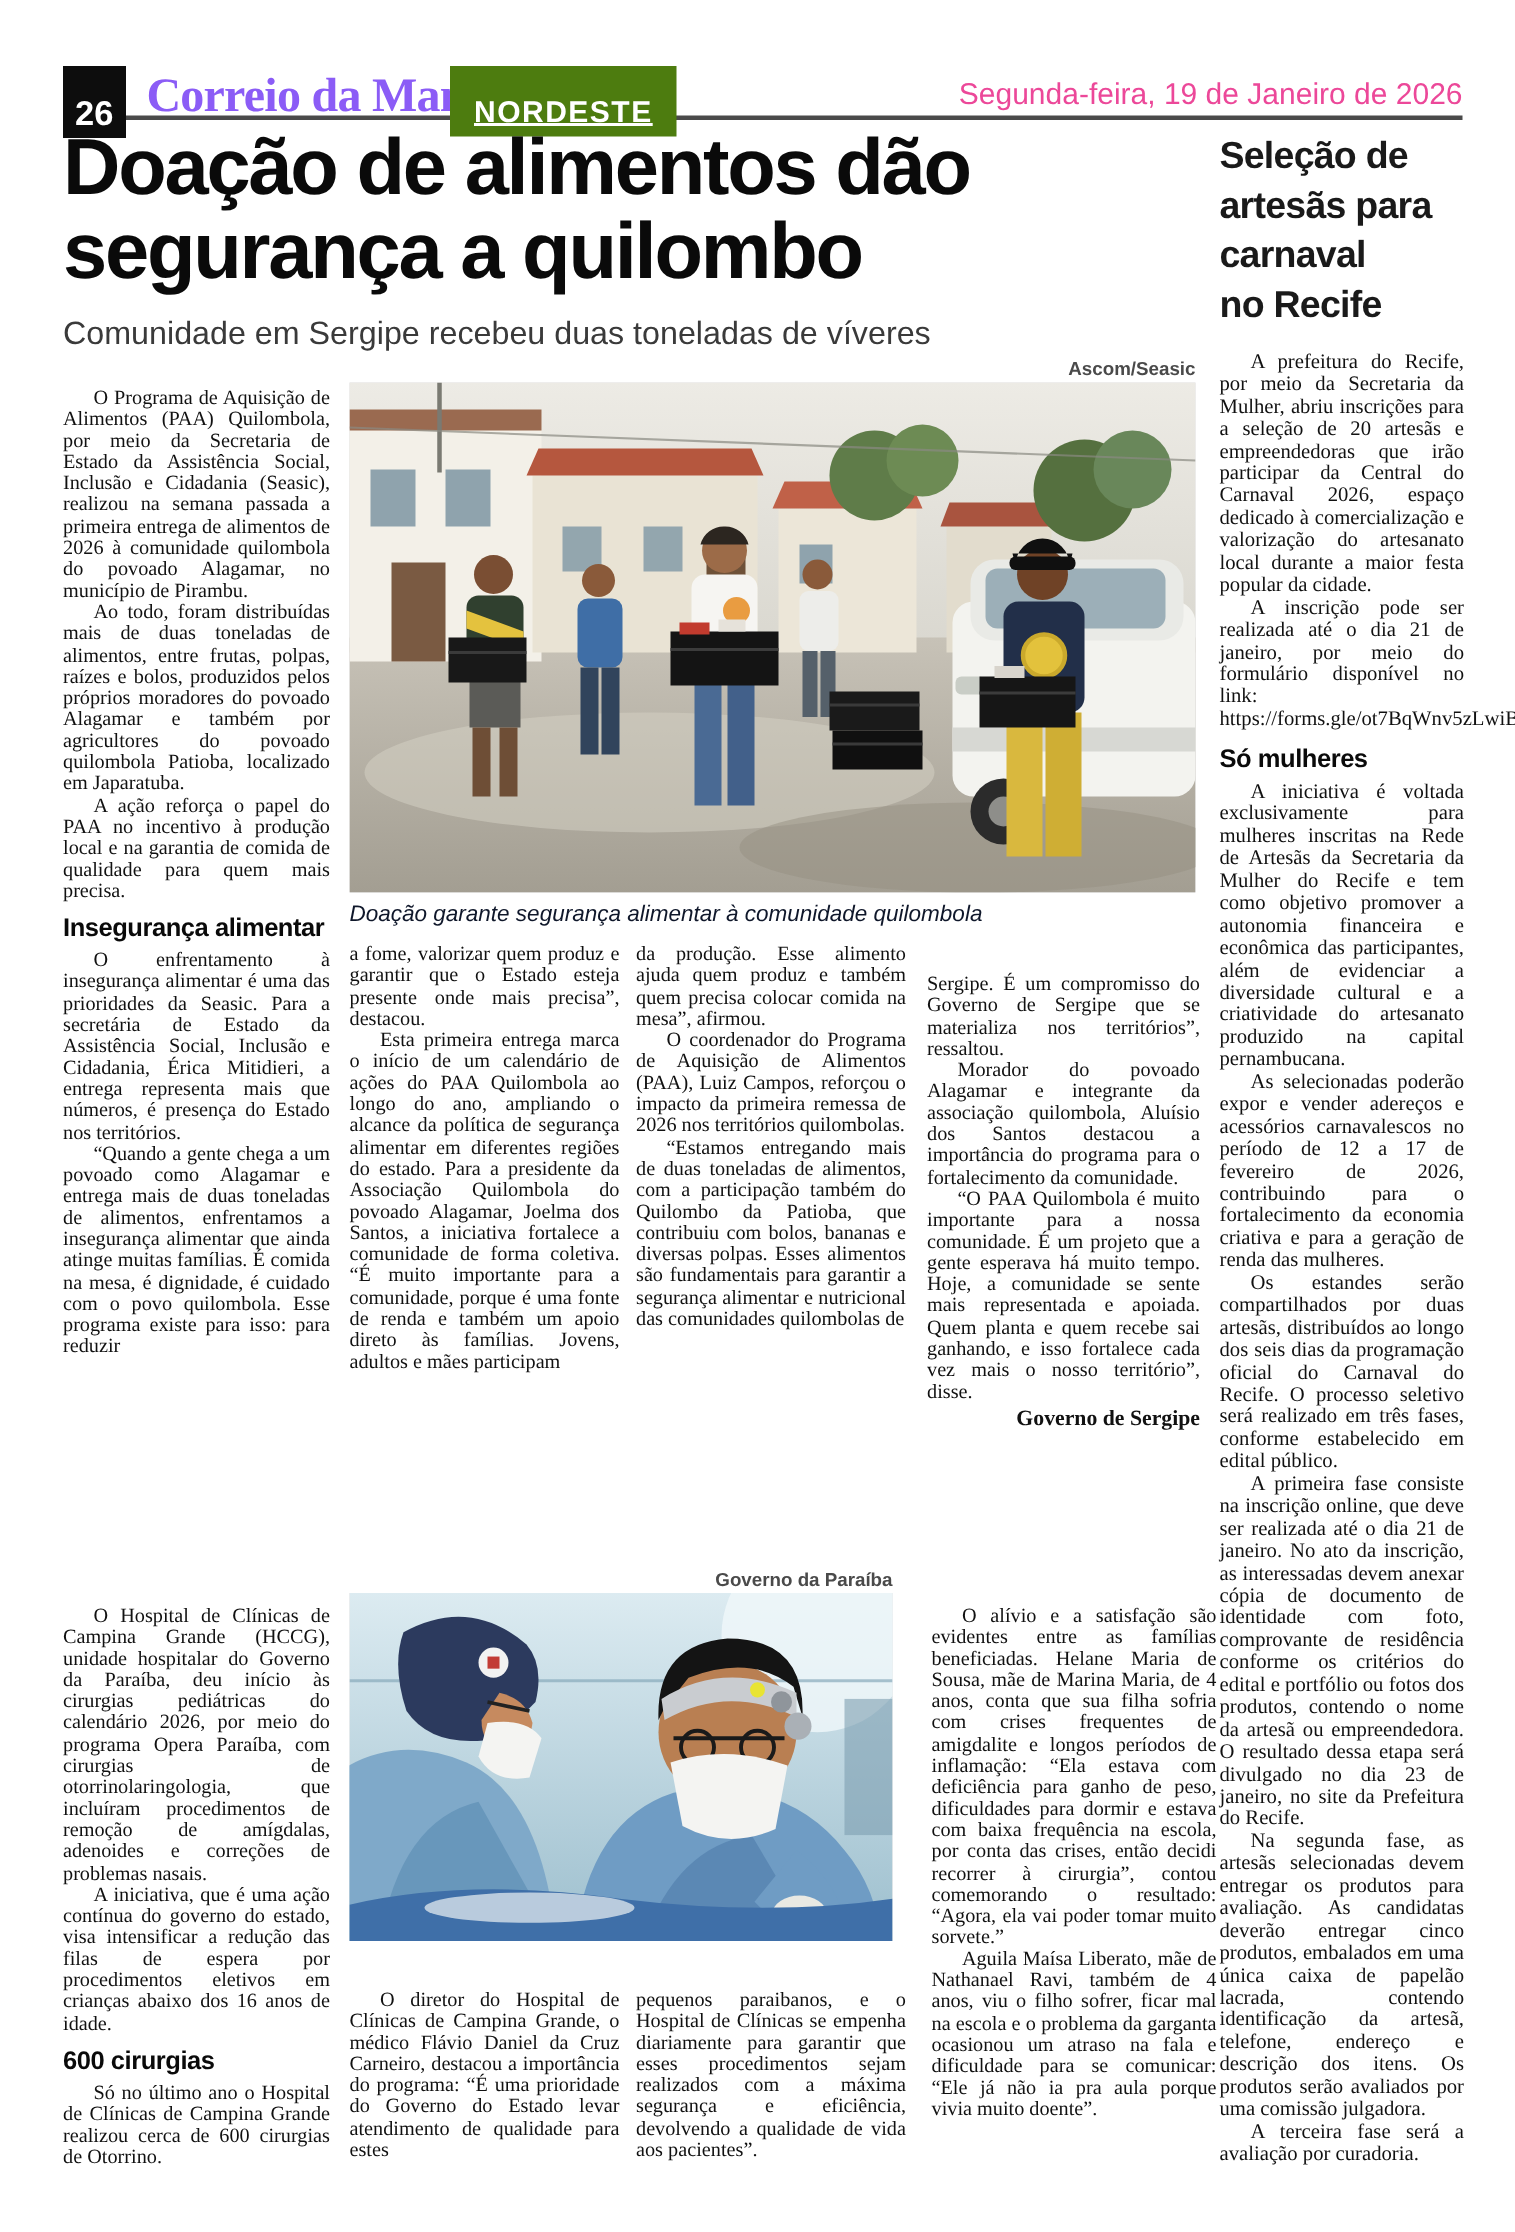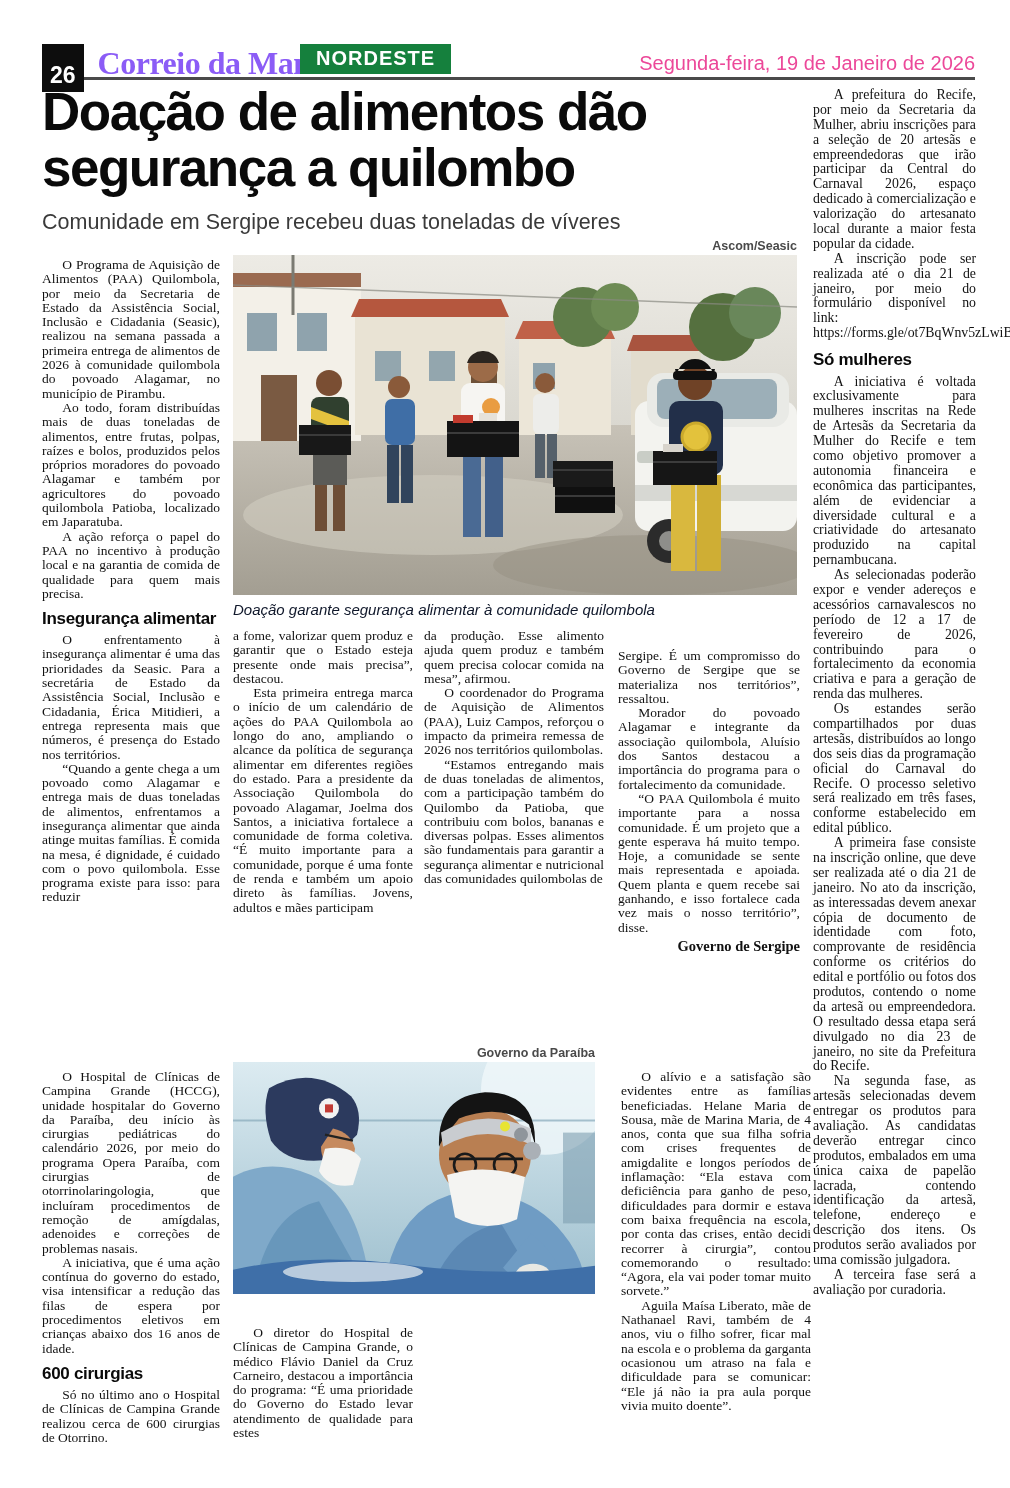--- a/index.html
+++ b/index.html
@@ -17,23 +17,23 @@
     display:inline-block; background:#0d0d0d; color:#fff;
     font-family:"Liberation Sans", sans-serif; font-weight:bold; font-size:23px;
     padding:18px 8px 3px; vertical-align:top;
   }
   .masthead {
     display:inline-block; font-family:"Liberation Serif", serif; font-weight:bold;
     font-size:32px; letter-spacing:-0.5px; margin-left:10px; vertical-align:top; padding-top:1px;
     color:#8b5cf6;
   }
   .section-box {
-    position:absolute; left:258px; top:0; background:#15803d; color:#fff;
+    position:absolute; left:258px; top:0; background:#4d7c0f; color:#fff;
     font-family:"Liberation Sans", sans-serif; font-weight:bold; font-size:20px;
-    letter-spacing:1px; padding:3px 16px 4px;
+    letter-spacing:1px; padding:20px 16px 4px;text-decoration:underline;
   }
   .date { position:absolute; right:0; top:8px; font-family:"Liberation Sans", sans-serif;
     font-size:20px; color:#ec4899; }
 
   
   .headline1 {
     left:42px; top:84px; width:750px;
     font-family:"Liberation Sans", sans-serif; font-weight:bold; font-size:53px;
     letter-spacing:-1.5px; line-height:1.05; color:#0a0a0a;
   }
@@ -245,20 +245,24 @@
   </div>
 
   <div class="abs col a1c4">
     <p class="cont">Sergipe. É um compromisso do Governo de Sergipe que se materializa nos territórios”, ressaltou.</p>
     <p>Morador do povoado Alagamar e integrante da associação quilombola, Aluísio dos Santos destacou a importância do programa para o fortalecimento da comunidade.</p>
     <p>“O PAA Quilombola é muito importante para a nossa comunidade. É um projeto que a gente esperava há muito tempo. Hoje, a comunidade se sente mais representada e apoiada. Quem planta e quem recebe sai ganhando, e isso fortalece cada vez mais o nosso território”, disse.</p>
     <div class="byline">Governo de Sergipe</div>
   </div>
 
   <div class="abs sidebar">
+    <div class="sidebar-title">Seleção de
+artesãs para
+carnaval
+no Recife</div>
     <div class="col-flow">
       <p>A prefeitura do Recife, por meio da Secretaria da Mulher, abriu inscrições para a seleção de 20 artesãs e empreendedoras que irão participar da Central do Carnaval 2026, espaço dedicado à comercialização e valorização do artesanato local durante a maior festa popular da cidade.</p>
       <p>A inscrição pode ser realizada até o dia 21 de janeiro, por meio do formulário disponível no link: https://forms.gle/ot7BqWnv5zLwiBGc8.</p>
       <div class="inner-subhead">Só mulheres</div>
       <p>A iniciativa é voltada exclusivamente para mulheres inscritas na Rede de Artesãs da Secretaria da Mulher do Recife e tem como objetivo promover a autonomia financeira e econômica das participantes, além de evidenciar a diversidade cultural e a criatividade do artesanato produzido na capital pernambucana.</p>
       <p>As selecionadas poderão expor e vender adereços e acessórios carnavalescos no período de 12 a 17 de fevereiro de 2026, contribuindo para o fortalecimento da economia criativa e para a geração de renda das mulheres.</p>
       <p>Os estandes serão compartilhados por duas artesãs, distribuídos ao longo dos seis dias da programação oficial do Carnaval do Recife. O processo seletivo será realizado em três fases, conforme estabelecido em edital público.</p>
       <p>A primeira fase consiste na inscrição online, que deve ser realizada até o dia 21 de janeiro. No ato da inscrição, as interessadas devem anexar cópia de documento de identidade com foto, comprovante de residência conforme os critérios do edital e portfólio ou fotos dos produtos, contendo o nome da artesã ou empreendedora. O resultado dessa etapa será divulgado no dia 23 de janeiro, no site da Prefeitura do Recife.</p>
       <p>Na segunda fase, as artesãs selecionadas devem entregar os produtos para avaliação. As candidatas deverão entregar cinco produtos, embalados em uma única caixa de papelão lacrada, contendo identificação da artesã, telefone, endereço e descrição dos itens. Os produtos serão avaliados por uma comissão julgadora.</p>
       <p>A terceira fase será a avaliação por curadoria.</p>
@@ -319,19 +323,22 @@
     <p>O Hospital de Clínicas de Campina Grande (HCCG), unidade hospitalar do Governo da Paraíba, deu início às cirurgias pediátricas do calendário 2026, por meio do programa Opera Paraíba, com cirurgias de otorrinolaringologia, que incluíram procedimentos de remoção de amígdalas, adenoides e correções de problemas nasais.</p>
     <p>A iniciativa, que é uma ação contínua do governo do estado, visa intensificar a redução das filas de espera por procedimentos eletivos em crianças abaixo dos 16 anos de idade.</p>
     <div class="inner-subhead">600 cirurgias</div>
     <p>Só no último ano o Hospital de Clínicas de Campina Grande realizou cerca de 600 cirurgias de Otorrino.</p>
   </div>
 
   <div class="abs col a2c2">
     <p>O diretor do Hospital de Clínicas de Campina Grande, o médico Flávio Daniel da Cruz Carneiro, destacou a importância do programa: “É uma prioridade do Governo do Estado levar atendimento de qualidade para estes</p>
   </div>
 
+  <div class="abs col a2c3">
+    <p class="cont">pequenos paraibanos, e o Hospital de Clínicas se empenha diariamente para garantir que esses procedimentos sejam realizados com a máxima segurança e eficiência, devolvendo a qualidade de vida aos pacientes”.</p>
+  </div>
 
   <div class="abs col a2c4">
     <p>O alívio e a satisfação são evidentes entre as famílias beneficiadas. Helane Maria de Sousa, mãe de Marina Maria, de 4 anos, conta que sua filha sofria com crises frequentes de amigdalite e longos períodos de inflamação: “Ela estava com deficiência para ganho de peso, dificuldades para dormir e estava com baixa frequência na escola, por conta das crises, então decidi recorrer à cirurgia”, contou comemorando o resultado: “Agora, ela vai poder tomar muito sorvete.”</p>
     <p>Aguila Maísa Liberato, mãe de Nathanael Ravi, também de 4 anos, viu o filho sofrer, ficar mal na escola e o problema da garganta ocasionou um atraso na fala e dificuldade para se comunicar: “Ele já não ia pra aula porque vivia muito doente”.</p>
   </div>
 
 </div>
 
 </body></html>

